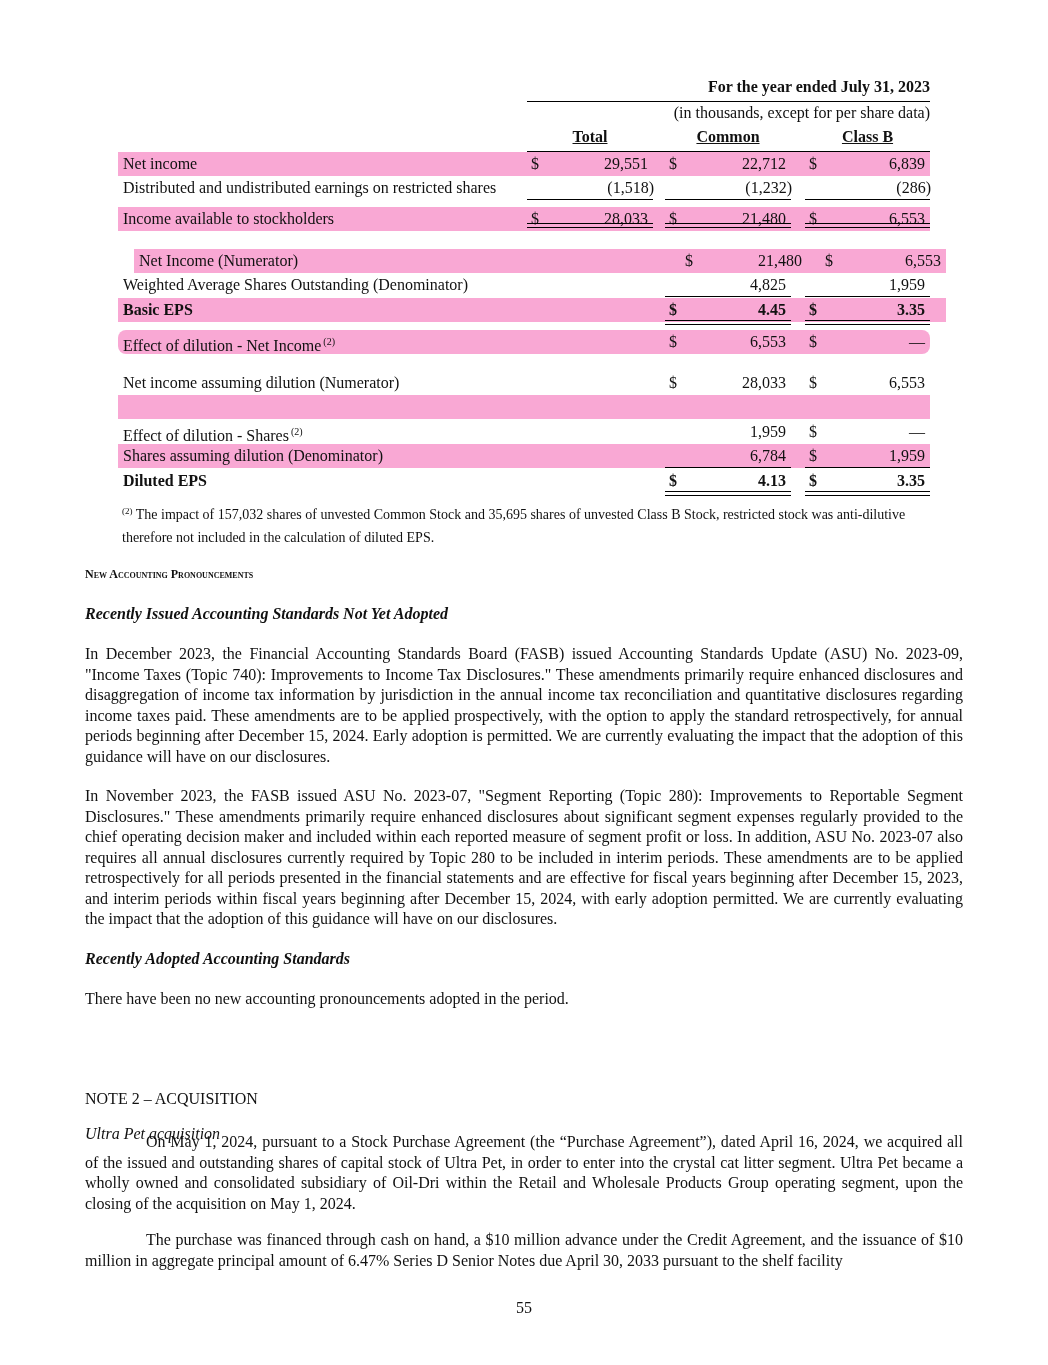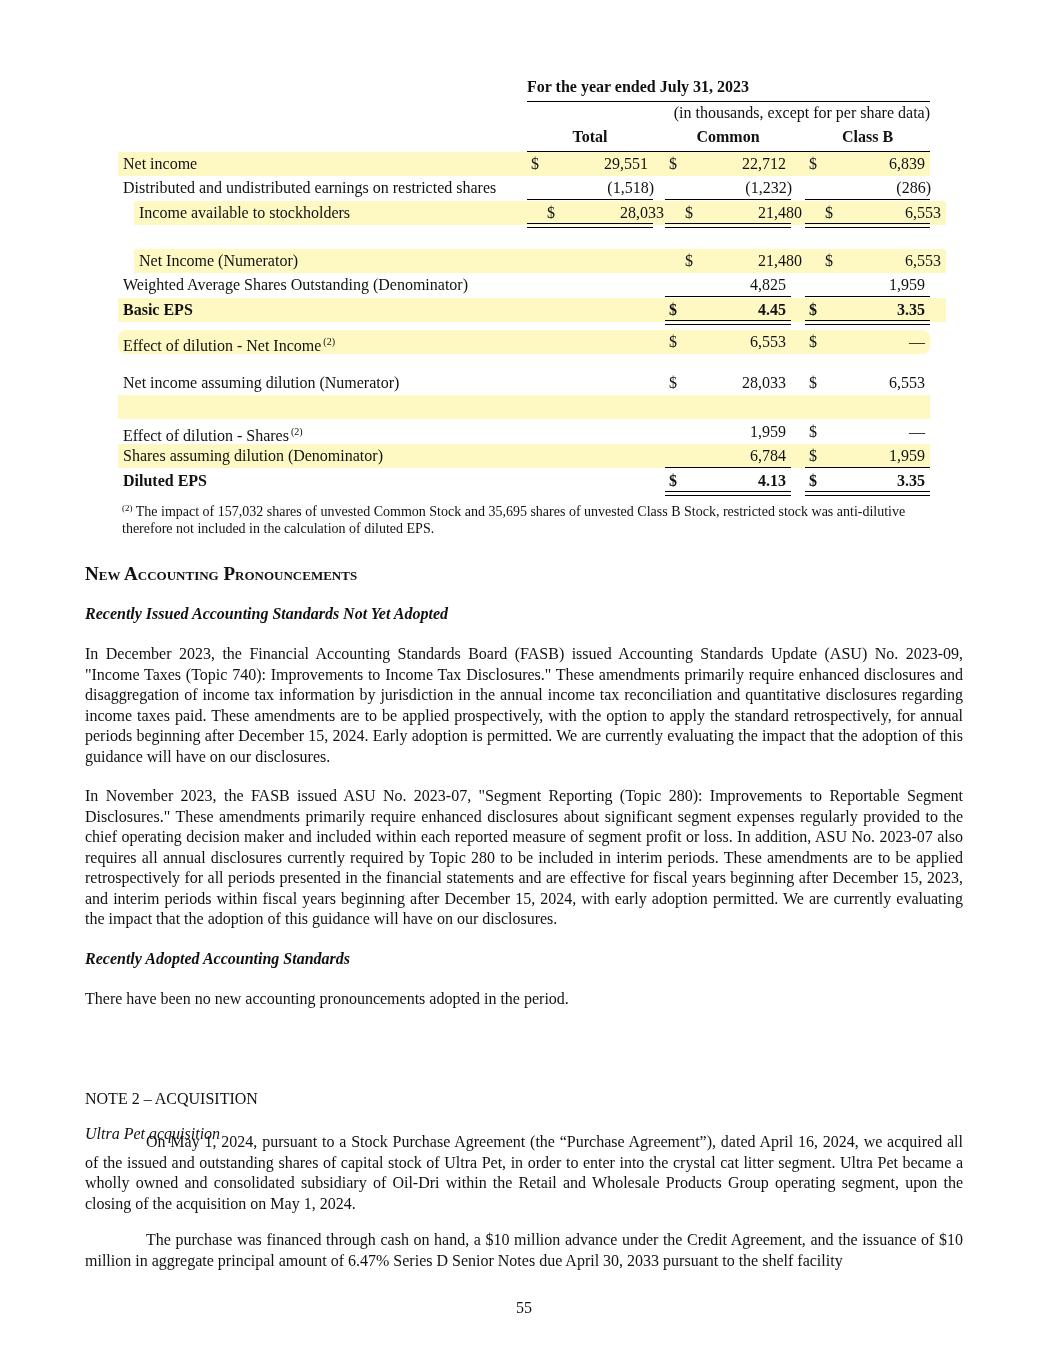--- a/index.html
+++ b/index.html
@@ -1,48 +1,48 @@
 <!DOCTYPE html>
 <html><head>
 <meta charset="utf-8">
 <style>
   html, body { margin: 0; padding: 0; background: #ffffff; }
   body { width: 1048px; height: 1365px; position: relative; overflow: hidden;
          font-family: "Liberation Serif", "DejaVu Serif", serif; color: #111; }
 
   
   .tbl { position: absolute; left: 118px; top: 78px; width: 812px; font-size: 16px; }
-  .hdr-period { position: absolute; left: 409px; width: 403px; top: 0; height: 23px; text-align: left; font-weight: bold; }
+  .hdr-period { position: absolute; left: 409px; width: 403px; top: 0; height: 23px; text-align: right; font-weight: bold; }
   .hdr-rule { position: absolute; left: 409px; width: 403px; top: 23px; border-top: 1.6px solid #000; }
   .hdr-units { position: absolute; left: 409px; width: 403px; top: 26px; height: 23px; text-align: right; }
-  .hdr-col { position: absolute; top: 50px; height: 23px; text-align: center; font-weight: bold; }
+  .hdr-col { position: absolute; top: 50px; height: 23px; text-align: center; font-weight: bold; text-decoration: underline; }
   .hdr-colrule { position: absolute; left: 409px; width: 403px; top: 73px; border-top: 1.6px solid #000; }
 
   .row { position: absolute; left: 0; width: 812px; height: 24px; line-height: 24px; }
-  .row.shade { background: #fef9c3; }
+  .row.shade { background: #f9a8d4; }
   .row .lbl { position: absolute; left: 5px; white-space: nowrap; }
   .row.bold .lbl, .row.bold .cell { font-weight: bold; }
   .cell { position: absolute; top: 0; height: 24px; }
   .cell .cur { position: absolute; left: 4px; }
   .cell .num { position: absolute; right: 5px; white-space: nowrap; }
   .cell.c-total { left: 409px; width: 126px; }
   .cell.c-common { left: 547px; width: 126px; }
   .cell.c-classb { left: 687px; width: 125px; }
   .cell.paren .num { right: -1px; }
   .sup { font-size: 10px; vertical-align: 6px; margin-left: 2px; }
 
   .rule-single { position: absolute; border-top: 1.6px solid #000; }
   .rule-double { position: absolute; height: 3px; border-top: 1.6px solid #000; border-bottom: 1.6px solid #000; }
 
-  .footnote { position: absolute; left: 122px; top: 500px; width: 800px; font-size: 14px; line-height: 17px; }
+  .footnote { position: absolute; left: 122px; top: 500px; width: 800px; font-size: 14px; line-height: 23px; }
   .footnote .fsup { font-size: 9px; vertical-align: 5px; }
 
   
   .text { position: absolute; left: 85px; width: 878px; font-size: 16px; line-height: 20.5px; text-align: justify; }
-  .smallcaps { font-weight: bold; font-variant: small-caps; font-size: 19px; }
+  .smallcaps { font-weight: bold; font-variant: small-caps; font-size: 12px; }
   .bi { font-weight: bold; font-style: italic; }
   .it { font-style: italic; }
   .b { font-weight: normal; margin-top: 38px; }
   .indent { text-indent: 61px; }
   .pagenum { position: absolute; left: 0; width: 1048px; top: 1299px; text-align: center; font-size: 16px; }
 </style>
 </head>
 <body>
 
 <div class="tbl">
@@ -79,21 +79,21 @@
         <span class="num">(1,232)</span>
       </div>
     <div class="cell c-classb paren">
         <span class="num">(286)</span>
       </div>
   </div>
   <div class="rule-single" style="left:409px;width:126px;top:121px;"></div>
   <div class="rule-single" style="left:547px;width:126px;top:121px;"></div>
   <div class="rule-single" style="left:687px;width:125px;top:121px;"></div>
 
-  <div class="row shade" style="top:123px;margin-left:16px;">
+  <div class="row shade" style="top:129px;">
     <span class="lbl">Income available to stockholders</span>
     <div class="cell c-total">
         <span class="cur">$</span>
         <span class="num">28,033</span>
       </div>
     <div class="cell c-common">
         <span class="cur">$</span>
         <span class="num">21,480</span>
       </div>
     <div class="cell c-classb">

